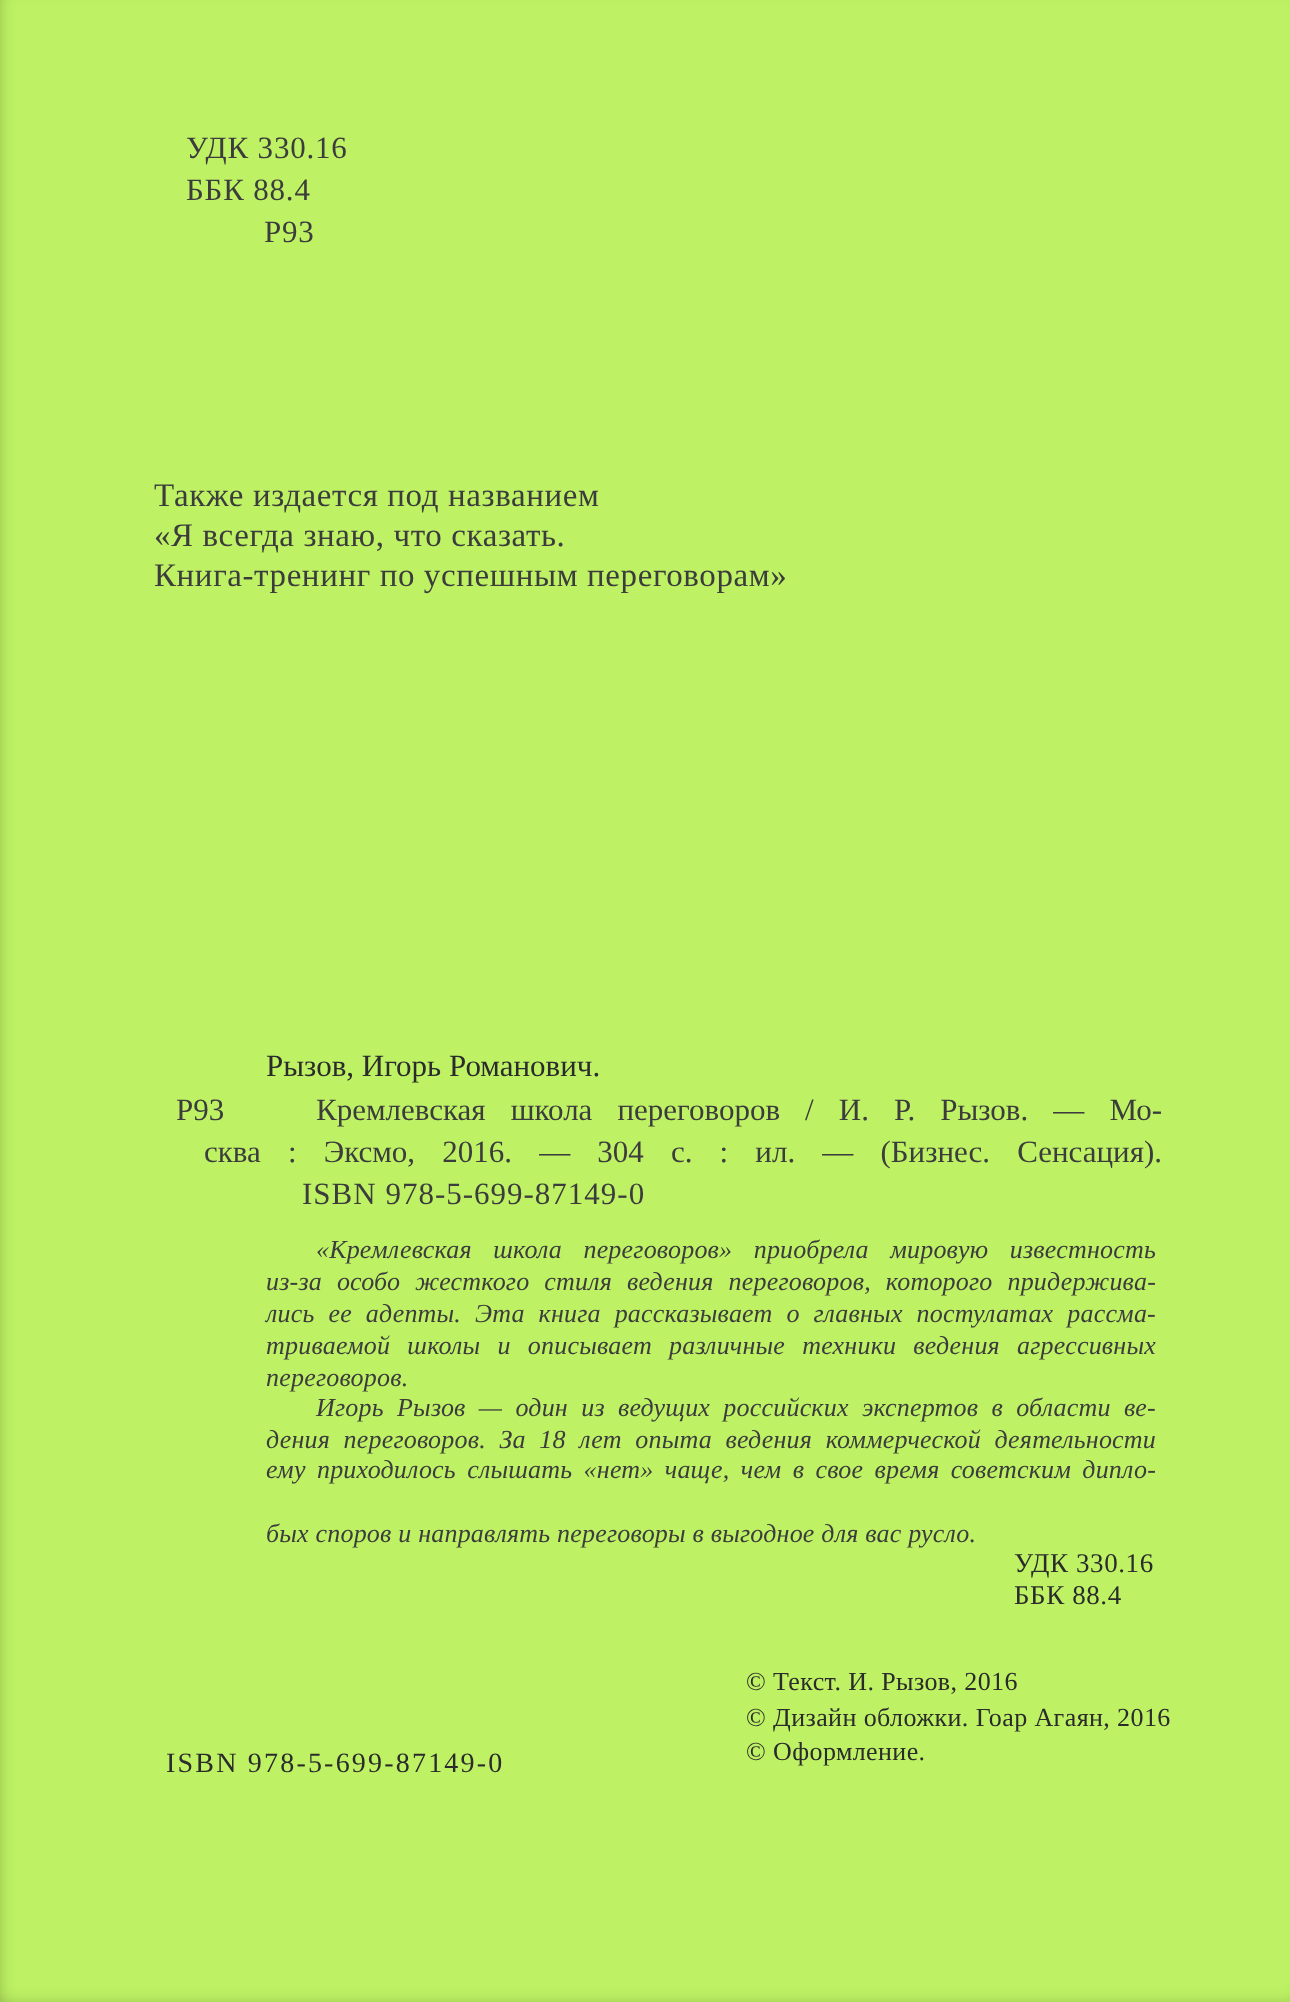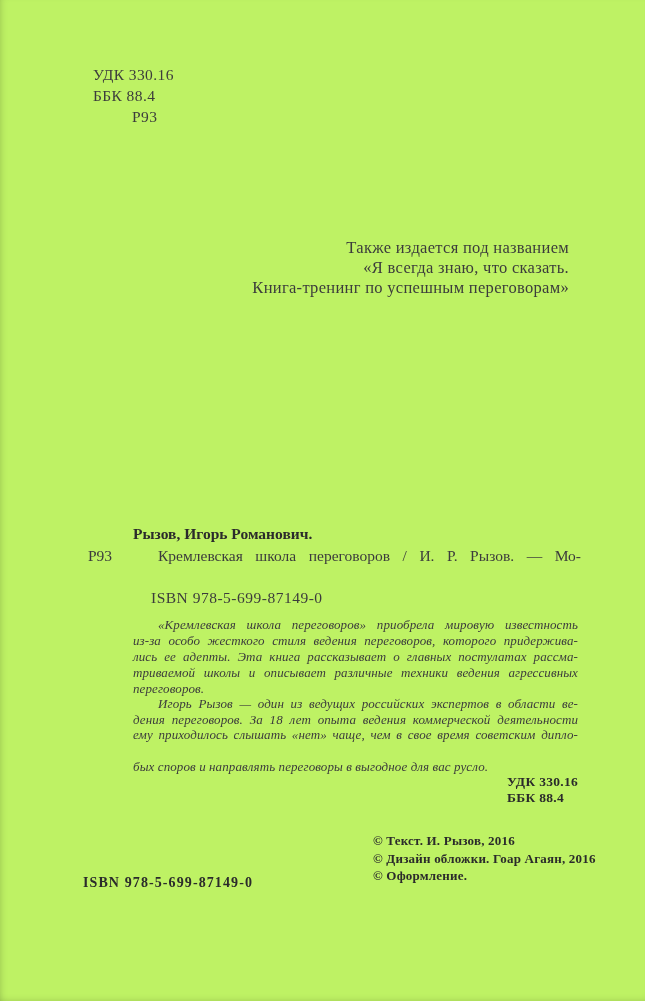--- a/index.html
+++ b/index.html
@@ -10,28 +10,28 @@
   }
   .page{
     position:absolute;left:0;top:0;width:645px;height:1001px;
     background:#bef264;
     color:#3c3c3c;
     box-shadow:inset 6px 0 9px -7px rgba(0,0,0,.25), inset 0 -6px 9px -7px rgba(0,0,0,.18);
     overflow:hidden;
   }
   .abs{position:absolute;white-space:nowrap;}
   .wrapless{white-space:normal;}
-  .b{font-weight:bold;color:#2b2b2b;}
+  .b{font-weight:normal;color:#2b2b2b;}
 
   
   .top-codes{left:93px;top:64px;font-size:15.5px;line-height:21px;letter-spacing:.4px;}
   .top-codes .sign{padding-left:39px;}
 
   
-  .also{left:77px;top:238px;width:492px;text-align:right;
+  .also{left:77px;top:238px;width:492px;text-align:left;
         font-size:16.5px;line-height:20px;letter-spacing:.3px;}
 
   
   .card-heading{left:133px;top:525px;font-size:15.5px;}
   .card-sign{left:88px;top:547px;font-size:15.5px;}
   .card-l1{left:158px;top:547px;width:423px;font-size:15.5px;
            text-align:justify;text-align-last:justify;}
   .card-l2{left:102px;top:568px;width:479px;font-size:15.5px;
            text-align:justify;text-align-last:justify;}
   .card-isbn{left:151px;top:589px;font-size:15.5px;letter-spacing:.5px;}
@@ -66,20 +66,21 @@
 
   <div class="abs also">
     <div>Также издается под названием</div>
     <div>«Я всегда знаю, что сказать.</div>
     <div>Книга-тренинг по успешным переговорам»</div>
   </div>
 
   <div class="abs card-heading b">Рызов, Игорь Романович.</div>
   <div class="abs card-sign">Р93</div>
   <div class="abs card-l1 wrapless">Кремлевская школа переговоров / И. Р. Рызов. — Мо-</div>
+  <div class="abs card-l2 wrapless">сква : Эксмо, 2016. — 304 с. : ил. — (Бизнес. Сенсация).</div>
   <div class="abs card-isbn">ISBN 978-5-699-87149-0</div>
 
   <div class="abs ann ind wrapless" style="top:617px">«Кремлевская школа переговоров» приобрела мировую известность</div>
   <div class="abs ann body wrapless" style="top:633px">из-за особо жесткого стиля ведения переговоров, которого придержива-</div>
   <div class="abs ann body wrapless" style="top:649px">лись ее адепты. Эта книга рассказывает о главных постулатах рассма-</div>
   <div class="abs ann body wrapless" style="top:665px">триваемой школы и описывает различные техники ведения агрессивных</div>
   <div class="abs ann body last wrapless" style="top:681px">переговоров.</div>
 
   <div class="abs ann ind wrapless" style="top:696px">Игорь Рызов — один из ведущих российских экспертов в области ве-</div>
   <div class="abs ann body wrapless" style="top:712px">дения переговоров. За 18 лет опыта ведения коммерческой деятельности</div>

